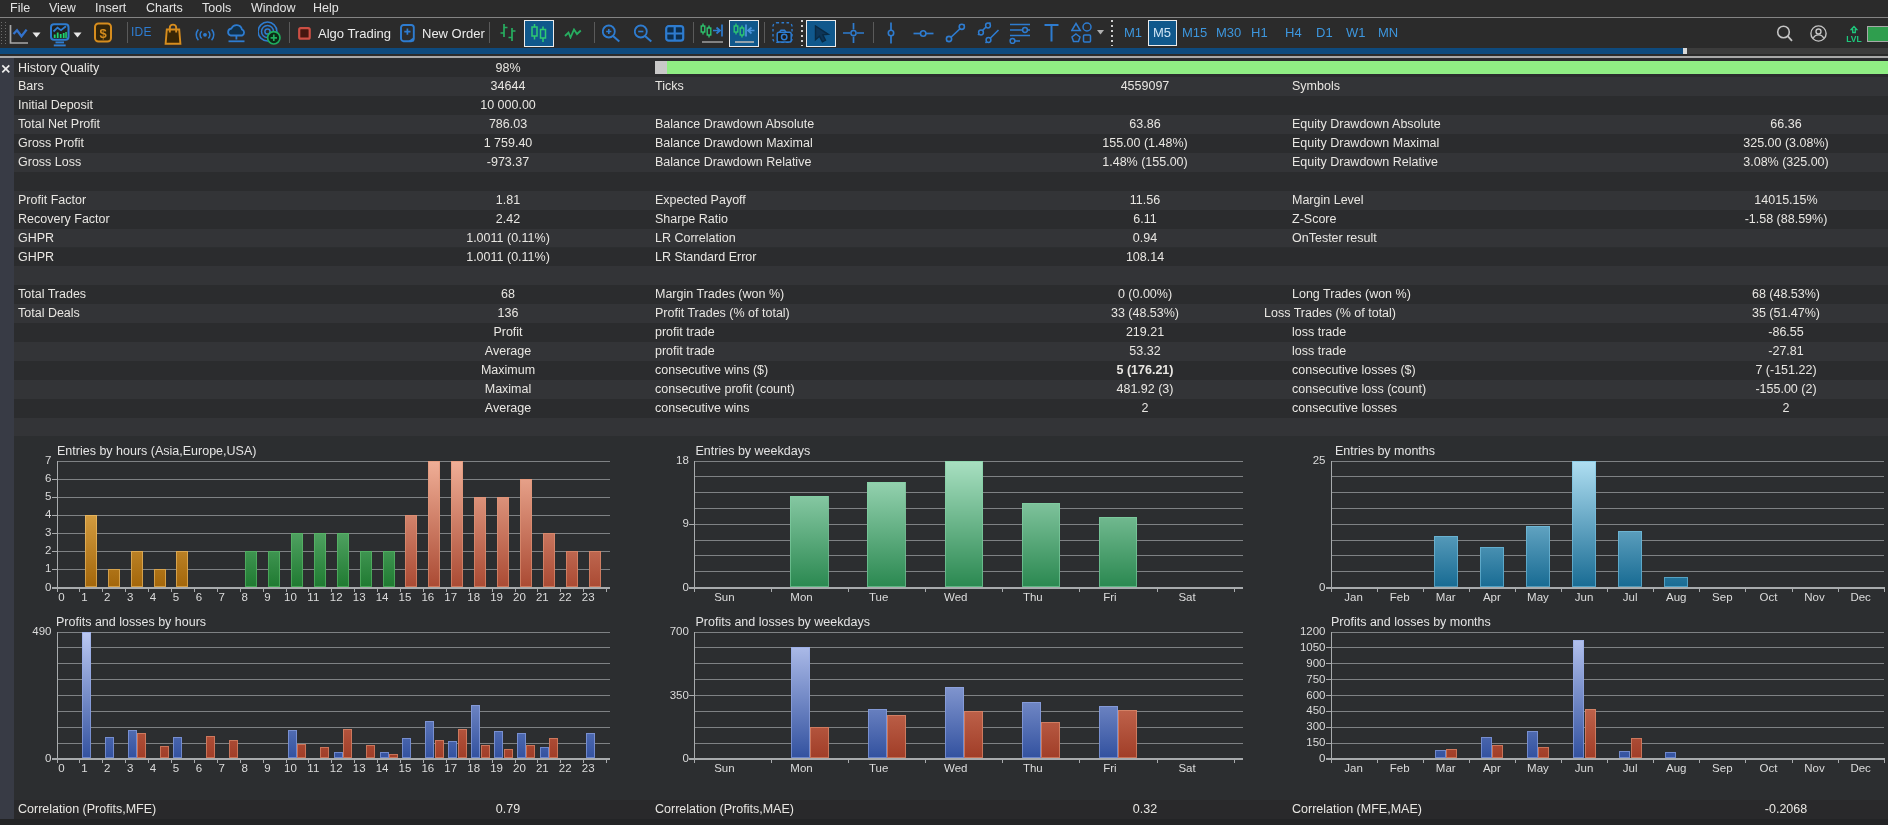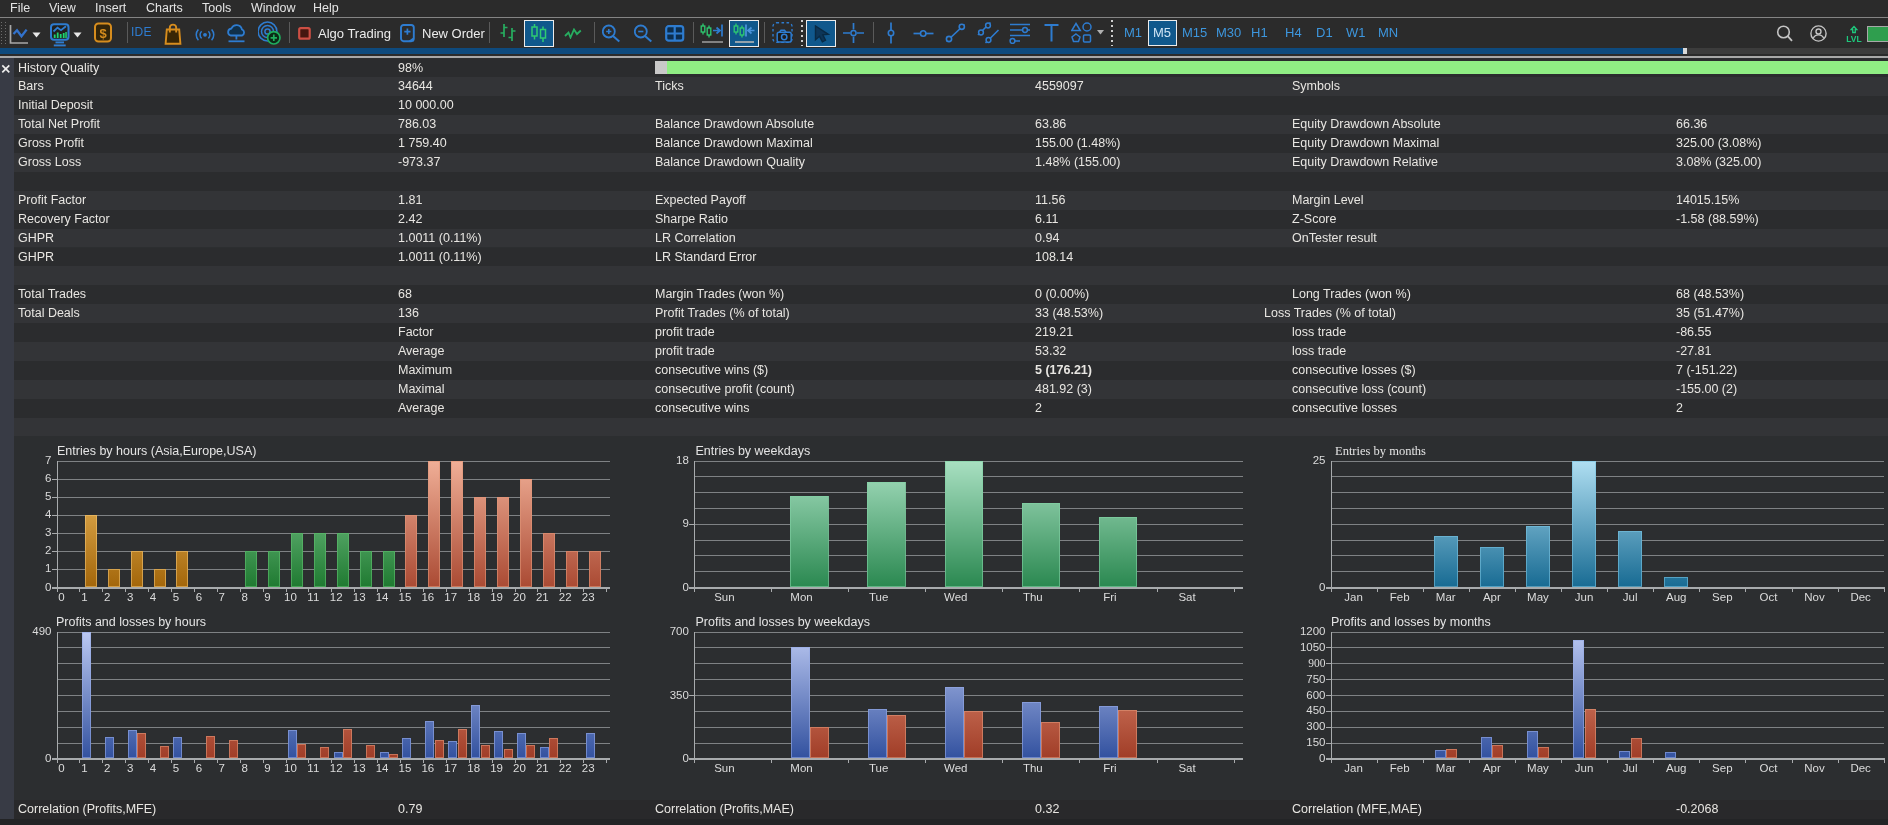--- a/index.html
+++ b/index.html
@@ -1,20 +1,20 @@
 <!DOCTYPE html>
 <html><head><meta charset="utf-8"><style>
 html,body{margin:0;padding:0;}
 body{width:1888px;height:825px;overflow:hidden;position:relative;
  background:#2c2e30;font-family:"Liberation Sans",sans-serif;
  -webkit-font-smoothing:antialiased;}
 .a{position:absolute;}
 .menu{font-size:12.5px;color:#e4e4e4;}
 .lbl{font-size:12.5px;color:#e8e6e2;white-space:nowrap;}
-.val{font-size:12.5px;color:#e8e6e2;white-space:nowrap;text-align:left;}
+.val{font-size:12.5px;color:#e8e6e2;white-space:nowrap;text-align:center;}
 .tfl{font-size:13px;color:#3d96dd;}
 .ct{font-size:12.5px;color:#e4e4e4;white-space:nowrap;}
 .yl{font-size:11.5px;color:#dcdcdc;text-align:right;white-space:nowrap;}
 .xl{font-size:11.5px;color:#dcdcdc;text-align:center;white-space:nowrap;}
 .g{position:absolute;height:1px;background:#7f8284;}
 .gax{position:absolute;background:#a8abad;}
 .tick{position:absolute;width:1px;background:#a9abad;}
 .bar{position:absolute;background-position:bottom;background-size:100% 127px;}
 .bO{background-image:linear-gradient(to bottom,#f6c468,#a3660a);box-shadow:inset 0 0 0 1px rgba(245,200,120,0.55);}
 .bG{background-image:linear-gradient(to bottom,#8fd6a0,#1f7a31);box-shadow:inset 0 0 0 1px rgba(95,190,110,0.6);}
@@ -255,21 +255,21 @@
 <div class="a" style="left:13.5px;top:134.10px;width:1874.5px;height:18.90px;background:#2b2c2e;"></div>
 <div class="a lbl" style="left:18px;top:134.10px;line-height:18.90px;">Gross Profit</div>
 <div class="a val" style="left:398px;top:134.10px;width:220px;line-height:18.90px;">1 759.40</div>
 <div class="a lbl" style="left:655px;top:134.10px;line-height:18.90px;">Balance Drawdown Maximal</div>
 <div class="a val" style="left:1035px;top:134.10px;width:220px;line-height:18.90px;">155.00 (1.48%)</div>
 <div class="a lbl" style="left:1292px;top:134.10px;line-height:18.90px;">Equity Drawdown Maximal</div>
 <div class="a val" style="left:1676px;top:134.10px;width:220px;line-height:18.90px;">325.00 (3.08%)</div>
 <div class="a" style="left:13.5px;top:153.00px;width:1874.5px;height:18.90px;background:#333437;"></div>
 <div class="a lbl" style="left:18px;top:153.00px;line-height:18.90px;">Gross Loss</div>
 <div class="a val" style="left:398px;top:153.00px;width:220px;line-height:18.90px;">-973.37</div>
-<div class="a lbl" style="left:655px;top:153.00px;line-height:18.90px;">Balance Drawdown Quality</div>
+<div class="a lbl" style="left:655px;top:153.00px;line-height:18.90px;">Balance Drawdown Relative</div>
 <div class="a val" style="left:1035px;top:153.00px;width:220px;line-height:18.90px;">1.48% (155.00)</div>
 <div class="a lbl" style="left:1292px;top:153.00px;line-height:18.90px;">Equity Drawdown Relative</div>
 <div class="a val" style="left:1676px;top:153.00px;width:220px;line-height:18.90px;">3.08% (325.00)</div>
 <div class="a" style="left:13.5px;top:171.90px;width:1874.5px;height:18.90px;background:#2b2c2e;"></div>
 <div class="a" style="left:13.5px;top:190.80px;width:1874.5px;height:18.90px;background:#333437;"></div>
 <div class="a lbl" style="left:18px;top:190.80px;line-height:18.90px;">Profit Factor</div>
 <div class="a val" style="left:398px;top:190.80px;width:220px;line-height:18.90px;">1.81</div>
 <div class="a lbl" style="left:655px;top:190.80px;line-height:18.90px;text-align:right;">Expected Payoff</div>
 <div class="a val" style="left:1035px;top:190.80px;width:220px;line-height:18.90px;">11.56</div>
 <div class="a lbl" style="left:1292px;top:190.80px;line-height:18.90px;">Margin Level</div>
@@ -301,21 +301,21 @@
 <div class="a lbl" style="left:1292px;top:285.30px;line-height:18.90px;">Long Trades (won %)</div>
 <div class="a val" style="left:1676px;top:285.30px;width:220px;line-height:18.90px;">68 (48.53%)</div>
 <div class="a" style="left:13.5px;top:304.20px;width:1874.5px;height:18.90px;background:#333437;"></div>
 <div class="a lbl" style="left:18px;top:304.20px;line-height:18.90px;">Total Deals</div>
 <div class="a val" style="left:398px;top:304.20px;width:220px;line-height:18.90px;">136</div>
 <div class="a lbl" style="left:655px;top:304.20px;line-height:18.90px;">Profit Trades (% of total)</div>
 <div class="a val" style="left:1035px;top:304.20px;width:220px;line-height:18.90px;">33 (48.53%)</div>
 <div class="a lbl" style="left:1264px;top:304.20px;line-height:18.90px;">Loss Trades (% of total)</div>
 <div class="a val" style="left:1676px;top:304.20px;width:220px;line-height:18.90px;">35 (51.47%)</div>
 <div class="a" style="left:13.5px;top:323.10px;width:1874.5px;height:18.90px;background:#2b2c2e;"></div>
-<div class="a val" style="left:398px;top:323.10px;width:220px;line-height:18.90px;">Factor</div>
+<div class="a val" style="left:398px;top:323.10px;width:220px;line-height:18.90px;">Profit</div>
 <div class="a lbl" style="left:655px;top:323.10px;line-height:18.90px;">profit trade</div>
 <div class="a val" style="left:1035px;top:323.10px;width:220px;line-height:18.90px;">219.21</div>
 <div class="a lbl" style="left:1292px;top:323.10px;line-height:18.90px;">loss trade</div>
 <div class="a val" style="left:1676px;top:323.10px;width:220px;line-height:18.90px;">-86.55</div>
 <div class="a" style="left:13.5px;top:342.00px;width:1874.5px;height:18.90px;background:#333437;"></div>
 <div class="a val" style="left:398px;top:342.00px;width:220px;line-height:18.90px;">Average</div>
 <div class="a lbl" style="left:655px;top:342.00px;line-height:18.90px;">profit trade</div>
 <div class="a val" style="left:1035px;top:342.00px;width:220px;line-height:18.90px;">53.32</div>
 <div class="a lbl" style="left:1292px;top:342.00px;line-height:18.90px;">loss trade</div>
 <div class="a val" style="left:1676px;top:342.00px;width:220px;line-height:18.90px;">-27.81</div>
@@ -508,21 +508,21 @@
 <div class="a xl" style="left:1692.35px;top:591.00px;width:60px;">Sep</div>
 <div class="a xl" style="left:1738.45px;top:591.00px;width:60px;">Oct</div>
 <div class="a xl" style="left:1784.55px;top:591.00px;width:60px;">Nov</div>
 <div class="a xl" style="left:1830.65px;top:591.00px;width:60px;">Dec</div>
 <div class="bar bC" style="left:1433.75px;top:536.40px;width:24px;height:50.60px;"></div>
 <div class="bar bC" style="left:1479.85px;top:546.52px;width:24px;height:40.48px;"></div>
 <div class="bar bC" style="left:1525.95px;top:526.28px;width:24px;height:60.72px;"></div>
 <div class="bar bC" style="left:1572.05px;top:460.50px;width:24px;height:126.50px;"></div>
 <div class="bar bC" style="left:1618.15px;top:531.34px;width:24px;height:55.66px;"></div>
 <div class="bar bC" style="left:1664.25px;top:576.88px;width:24px;height:10.12px;"></div>
-<div class="a ct" style="left:1335px;top:444.00px;font-family:Liberation Serif, serif;">Entries by months</div>
+<div class="a ct" style="left:1335px;top:444.00px;">Entries by months</div>
 
 <div class="g" style="left:56.5px;top:631.60px;width:553.5px;"></div>
 <div class="g" style="left:56.5px;top:647.45px;width:553.5px;"></div>
 <div class="g" style="left:56.5px;top:663.30px;width:553.5px;"></div>
 <div class="g" style="left:56.5px;top:679.15px;width:553.5px;"></div>
 <div class="g" style="left:56.5px;top:695.00px;width:553.5px;"></div>
 <div class="g" style="left:56.5px;top:710.85px;width:553.5px;"></div>
 <div class="g" style="left:56.5px;top:726.70px;width:553.5px;"></div>
 <div class="g" style="left:56.5px;top:742.55px;width:553.5px;"></div>
 <div class="gax" style="left:51.5px;top:758.40px;width:558.5px;height:1.6px;"></div>
@@ -657,21 +657,21 @@
 <div class="g" style="left:1330.5px;top:679.15px;width:553.5px;"></div>
 <div class="g" style="left:1330.5px;top:695.00px;width:553.5px;"></div>
 <div class="g" style="left:1330.5px;top:710.85px;width:553.5px;"></div>
 <div class="g" style="left:1330.5px;top:726.70px;width:553.5px;"></div>
 <div class="g" style="left:1330.5px;top:742.55px;width:553.5px;"></div>
 <div class="gax" style="left:1325.5px;top:758.40px;width:558.5px;height:1.6px;"></div>
 <div class="gax" style="left:1330.5px;top:631.60px;width:1.4px;height:126.80px;"></div>
 <div class="a yl" style="left:1285.5px;top:623.10px;width:40px;line-height:17px;">1200</div>
 <div class="a yl" style="left:1285.5px;top:638.95px;width:40px;line-height:17px;">1050</div>
 <div class="a" style="left:1325.5px;top:647.45px;width:5px;height:1px;background:#a9abad;"></div>
-<div class="a yl" style="left:1285.5px;top:654.80px;width:40px;line-height:17px;font-family:Liberation Serif, serif;">900</div>
+<div class="a yl" style="left:1285.5px;top:654.80px;width:40px;line-height:17px;">900</div>
 <div class="a" style="left:1325.5px;top:663.30px;width:5px;height:1px;background:#a9abad;"></div>
 <div class="a yl" style="left:1285.5px;top:670.65px;width:40px;line-height:17px;">750</div>
 <div class="a" style="left:1325.5px;top:679.15px;width:5px;height:1px;background:#a9abad;"></div>
 <div class="a yl" style="left:1285.5px;top:686.50px;width:40px;line-height:17px;">600</div>
 <div class="a" style="left:1325.5px;top:695.00px;width:5px;height:1px;background:#a9abad;"></div>
 <div class="a yl" style="left:1285.5px;top:702.35px;width:40px;line-height:17px;">450</div>
 <div class="a" style="left:1325.5px;top:710.85px;width:5px;height:1px;background:#a9abad;"></div>
 <div class="a yl" style="left:1285.5px;top:718.20px;width:40px;line-height:17px;">300</div>
 <div class="a" style="left:1325.5px;top:726.70px;width:5px;height:1px;background:#a9abad;"></div>
 <div class="a yl" style="left:1285.5px;top:734.05px;width:40px;line-height:17px;">150</div>

